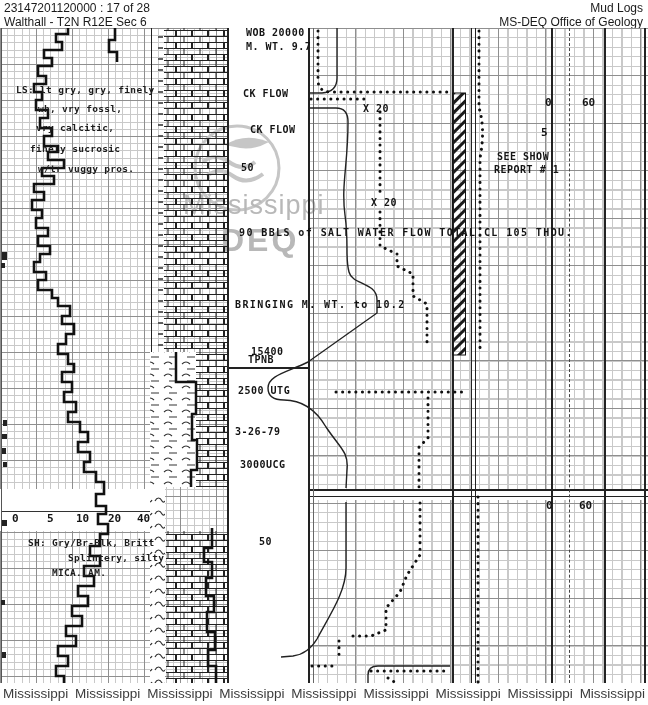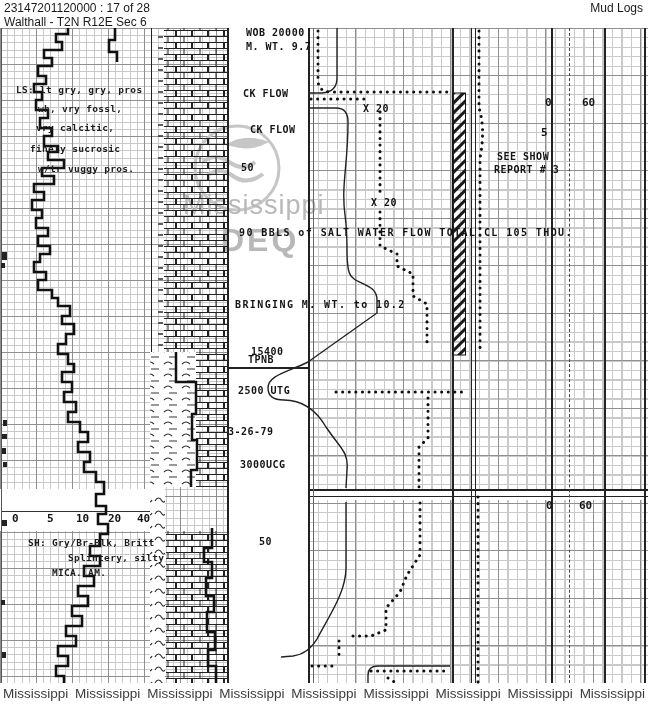--- a/index.html
+++ b/index.html
@@ -45,20 +45,21 @@
 <body>
 
 <div id="page">
 
   <div class="abs hdr" style="left:4px;top:1px;">
     <div>23147201120000 : 17 of 28</div>
     <div>Walthall - T2N R12E Sec 6</div>
   </div>
   <div class="abs hdr" style="right:5px;top:1px;text-align:right;">
     <div>Mud Logs</div>
+    <div>MS-DEQ Office of Geology</div>
   </div>
 
   <div class="abs grid-left"></div>
   <div class="abs grid-right"></div>
   <div class="abs center-col"></div>
 
   <svg class="abs" style="left:185px;top:120px;" width="110" height="100">
     <circle cx="52" cy="48" r="42" fill="none" stroke="#c6c6c6" stroke-width="3"></circle>
     <path d="M18,42 Q30,32 44,42 T70,42" fill="none" stroke="#c6c6c6" stroke-width="4"></path>
     <path d="M22,56 Q34,46 48,56 T78,54" fill="none" stroke="#c6c6c6" stroke-width="4"></path>
@@ -164,33 +165,33 @@
   <div class="abs ann" style="left:243px;top:88px;">CK FLOW</div>
   <div class="abs ann" style="left:250px;top:124px;">CK FLOW</div>
   <div class="abs ann" style="left:241px;top:162px;">50</div>
   <div class="abs ann" style="left:363px;top:103px;">X 20</div>
   <div class="abs ann" style="left:371px;top:197px;">X 20</div>
   <div class="abs ann wide" style="left:239px;top:227px;">90 BBLS of SALT WATER FLOW TOTAL CL 105 THOU.</div>
   <div class="abs ann wide" style="left:235px;top:299px;">BRINGING M. WT. to 10.2</div>
   <div class="abs ann" style="left:251px;top:346px;">15400</div>
   <div class="abs ann" style="left:238px;top:354px;margin-left:10px;">TPNB</div>
   <div class="abs ann" style="left:238px;top:385px;text-align:right;">2500 UTG</div>
-  <div class="abs ann" style="left:228px;top:426px;">3-26-79</div>
+  <div class="abs ann" style="left:235px;top:426px;">3-26-79</div>
   <div class="abs ann" style="left:240px;top:459px;">3000UCG</div>
   <div class="abs ann" style="left:259px;top:536px;">50</div>
   <div class="abs ann" style="left:497px;top:151px;">SEE SHOW</div>
-  <div class="abs ann" style="left:494px;top:164px;">REPORT # 3</div>
+  <div class="abs ann" style="left:494px;top:164px;">REPORT # 1</div>
   <div class="abs scalenum" style="left:541px;top:126px;">5</div>
 
   <div class="abs scalenum" style="left:545px;top:96px;">0</div>
   <div class="abs scalenum" style="left:582px;top:96px;">60</div>
   <div class="abs scalenum" style="left:546px;top:499px;">0</div>
   <div class="abs scalenum" style="left:579px;top:499px;">60</div>
 
-  <div class="abs desc" style="left:16px;top:84px;">LS: lt gry, gry, pros</div>
+  <div class="abs desc" style="left:16px;top:84px;">LS: lt gry, gry, finely</div>
   <div class="abs desc" style="left:38px;top:103px;">wh, vry fossl,</div>
   <div class="abs desc" style="left:36px;top:122px;">vry calcitic,</div>
   <div class="abs desc" style="left:30px;top:143px;">finely sucrosic</div>
   <div class="abs desc" style="left:38px;top:163px;">w/tr vuggy pros.</div>
 
   <div class="abs desc" style="left:28px;top:537px;">SH: Gry/Br-Blk, Britt</div>
   <div class="abs desc" style="left:68px;top:552px;">Splintery, silty</div>
   <div class="abs desc" style="left:52px;top:567px;">MICA.LAM.</div>
 
   <div class="abs scalenum" style="left:12px;top:512px;">0</div>

